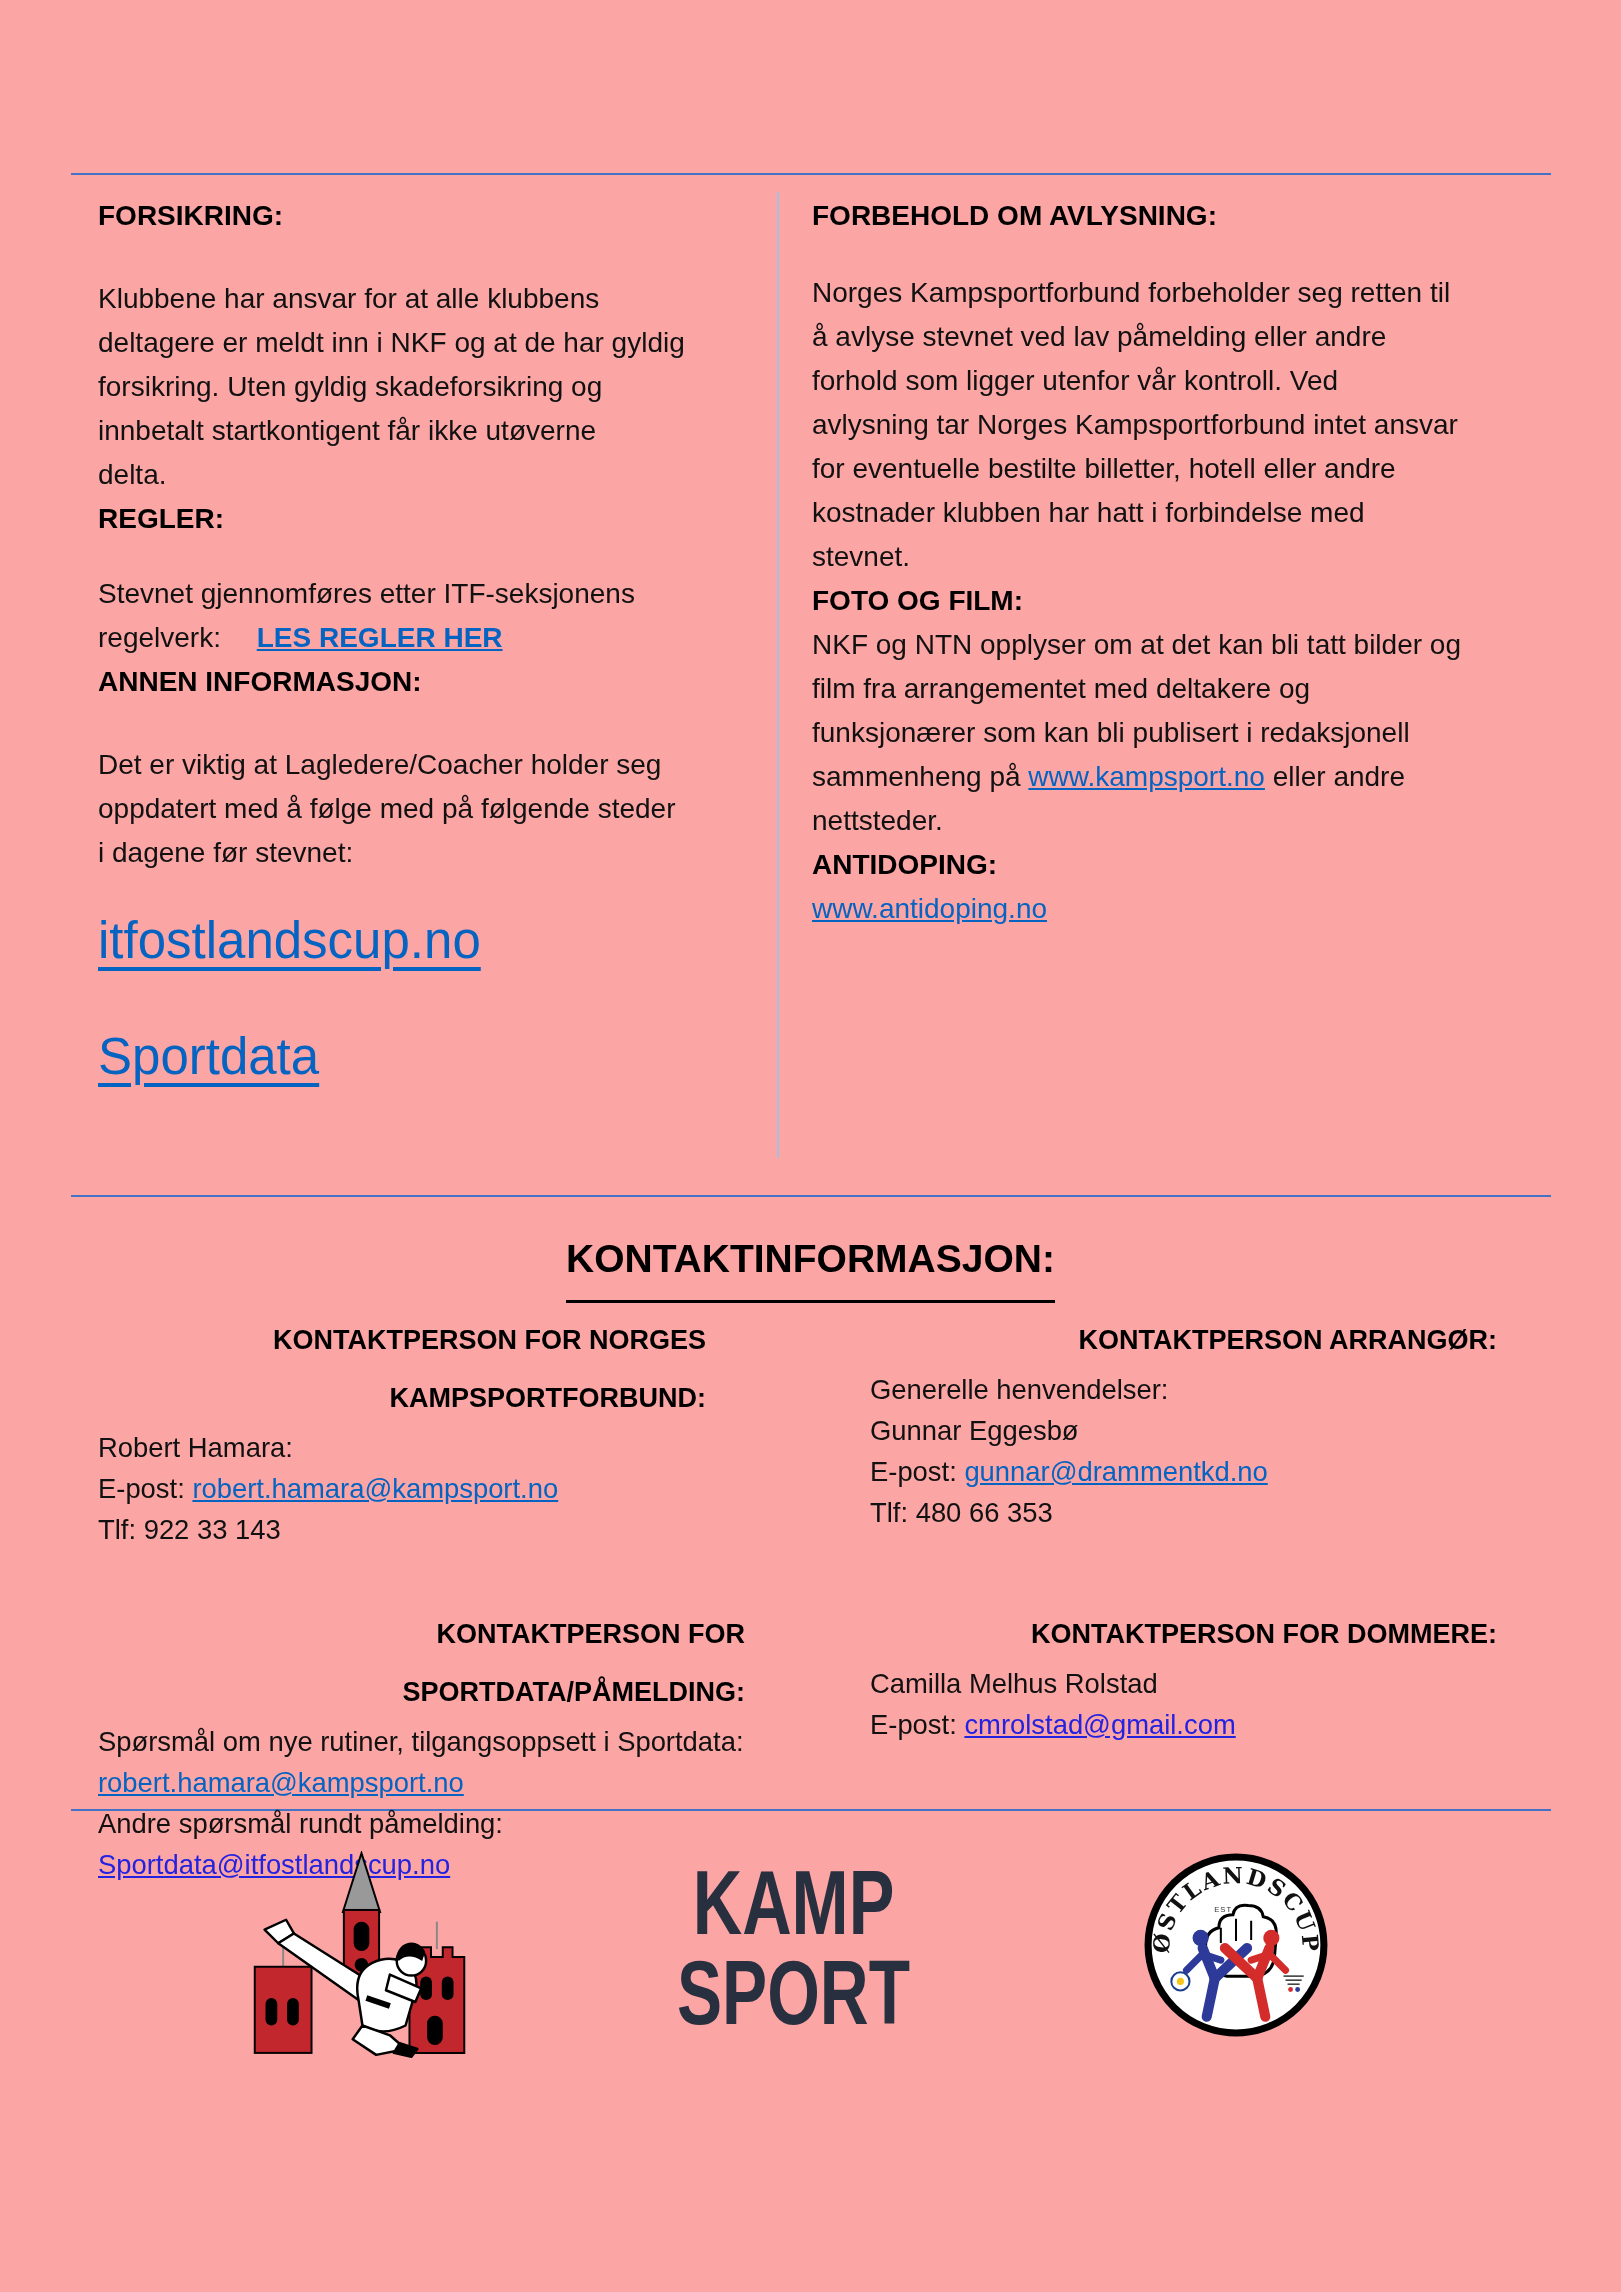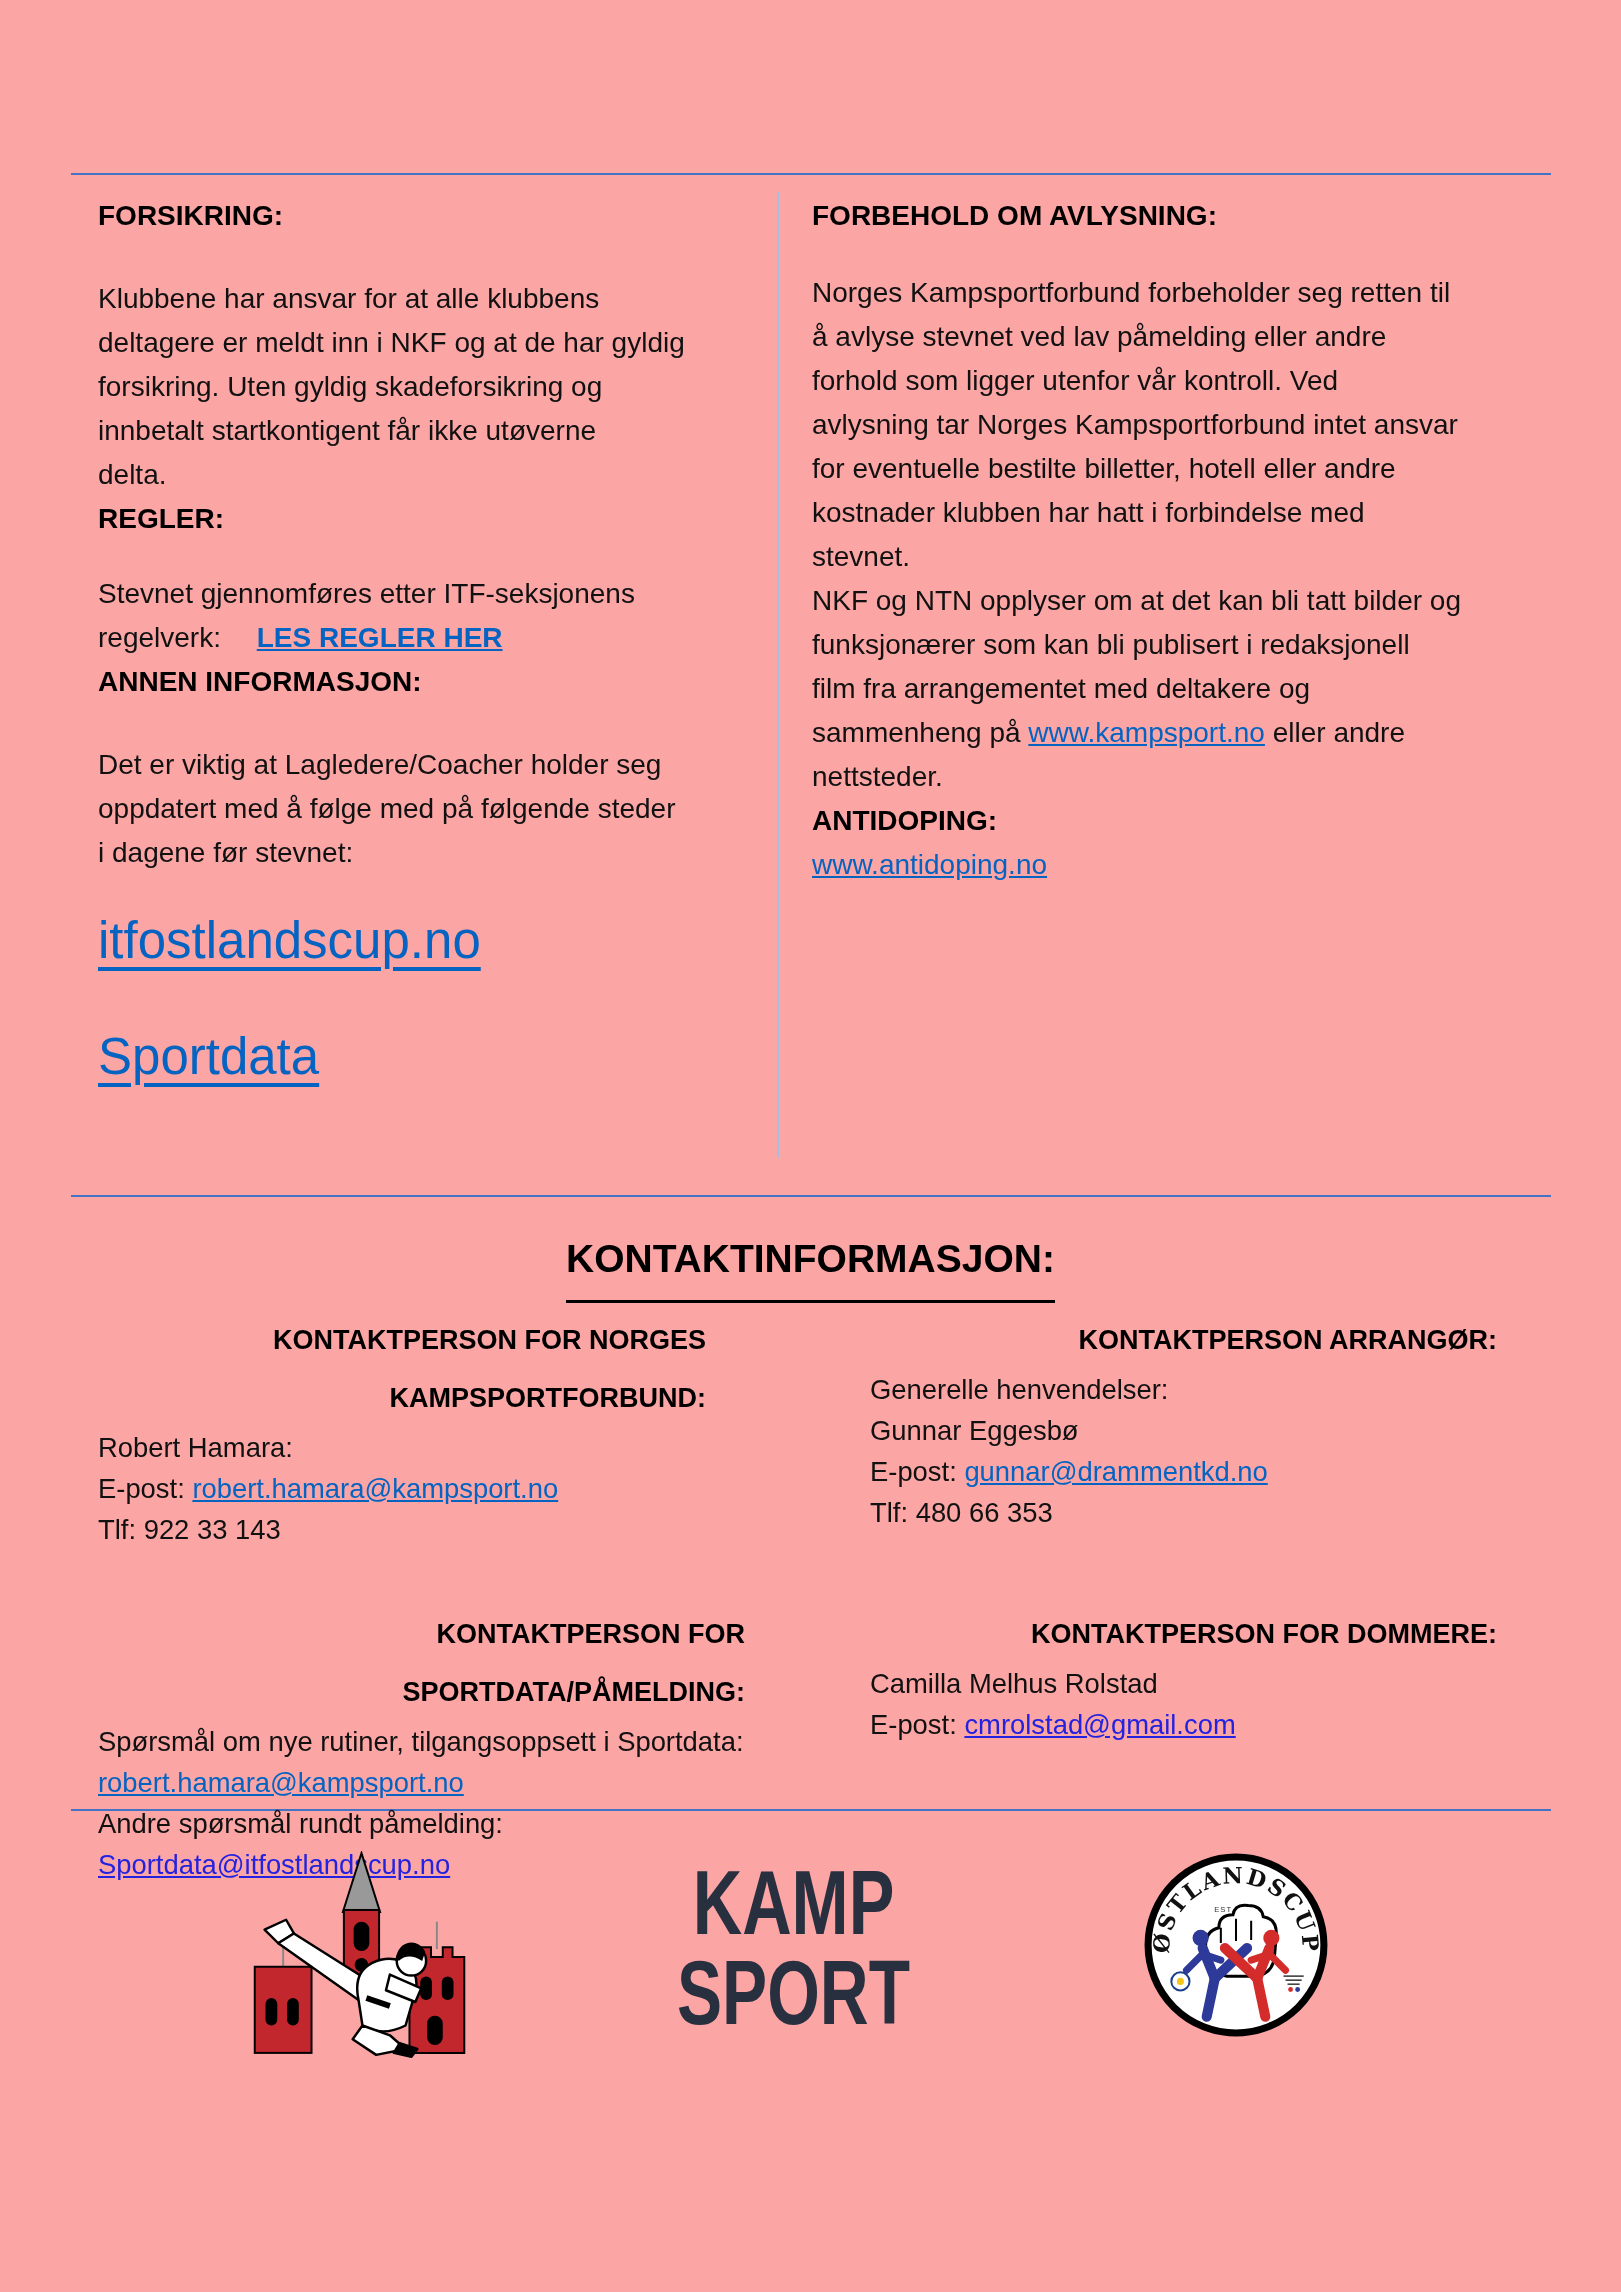--- a/index.html
+++ b/index.html
@@ -91,24 +91,25 @@
     <h3 class="sec-h mb34">FORBEHOLD OM AVLYSNING:</h3>
     <p class="body mb13">
       <span class="ln">Norges Kampsportforbund forbeholder seg retten til</span>
       <span class="ln">å avlyse stevnet ved lav påmelding eller andre</span>
       <span class="ln">forhold som ligger utenfor vår kontroll. Ved</span>
       <span class="ln">avlysning tar Norges Kampsportforbund intet ansvar</span>
       <span class="ln">for eventuelle bestilte billetter, hotell eller andre</span>
       <span class="ln">kostnader klubben har hatt i forbindelse med</span>
       <span class="ln">stevnet.</span>
     </p>
+    <h3 class="sec-h">FOTO OG FILM:</h3>
     <p class="body mb36">
       <span class="ln">NKF og NTN opplyser om at det kan bli tatt bilder og</span>
+      <span class="ln">film fra arrangementet med deltakere og</span>
       <span class="ln">funksjonærer som kan bli publisert i redaksjonell</span>
-      <span class="ln">film fra arrangementet med deltakere og</span>
       <span class="ln">
         <span class="pre">sammenheng på </span><a class="link">www.kampsport.no</a><span class="pre"> eller andre</span>
       </span>
       <span class="ln">nettsteder.</span>
     </p>
     <h3 class="sec-h">ANTIDOPING:</h3>
     <div class="ln"><a class="link">www.antidoping.no</a></div>
   </div>
 
   <div id="contact-heading-wrap">

